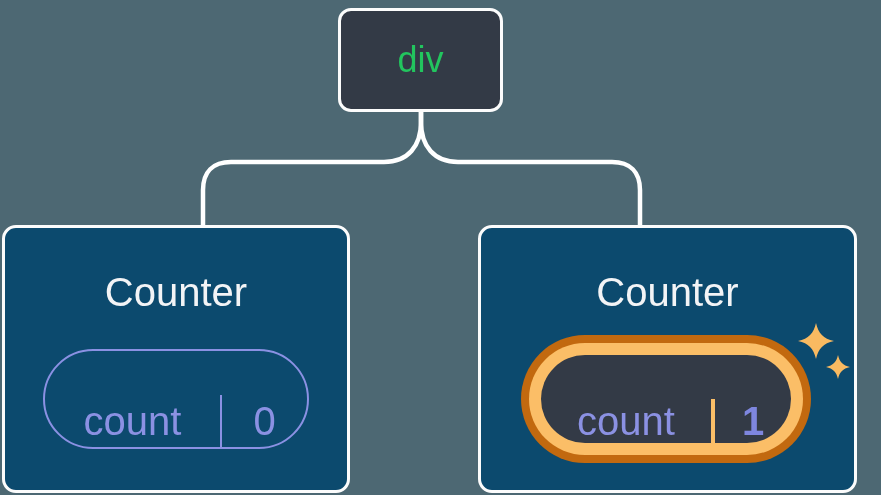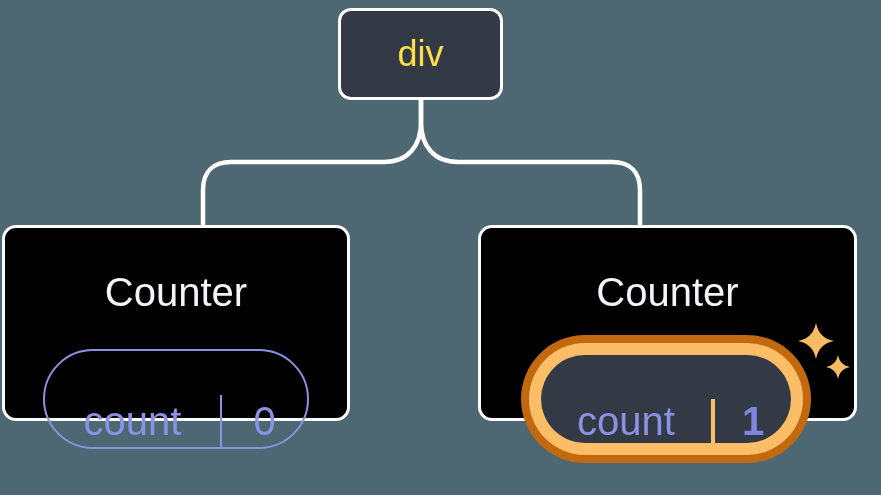--- a/index.html
+++ b/index.html
@@ -22,38 +22,38 @@
     fill: none;
     stroke: #FFFFFF;
     stroke-width: 4.5;
     stroke-linecap: butt;
     stroke-linejoin: round;
   }
 
   .node-root {
     position: absolute;
     left: 338px; top: 8px;
-    width: 165px; height: 92px;
+    width: 165px; height: 104px;
     box-sizing: border-box;
     background: #333A46;
     border: 3.5px solid #FCFCFC;
     border-radius: 13px;
     display: flex;
     align-items: center;
     justify-content: center;
-    color: #fde047;
+    color: #22c55e;
     font-size: 36px;
   }
 
   .card {
     position: absolute;
     top: 225px;
-    height: 196px;
+    height: 268px;
     box-sizing: border-box;
-    background: #000000;
+    background: #0c4a6e;
     border: 3.5px solid #FCFCFC;
     border-radius: 14px;
   }
   .card-left  { left: 2px;   width: 348px; }
   .card-right { left: 478px; width: 379px; }
 
   .card-title {
     position: absolute;
     top: 42px; left: 0; right: 0;
     text-align: center;

